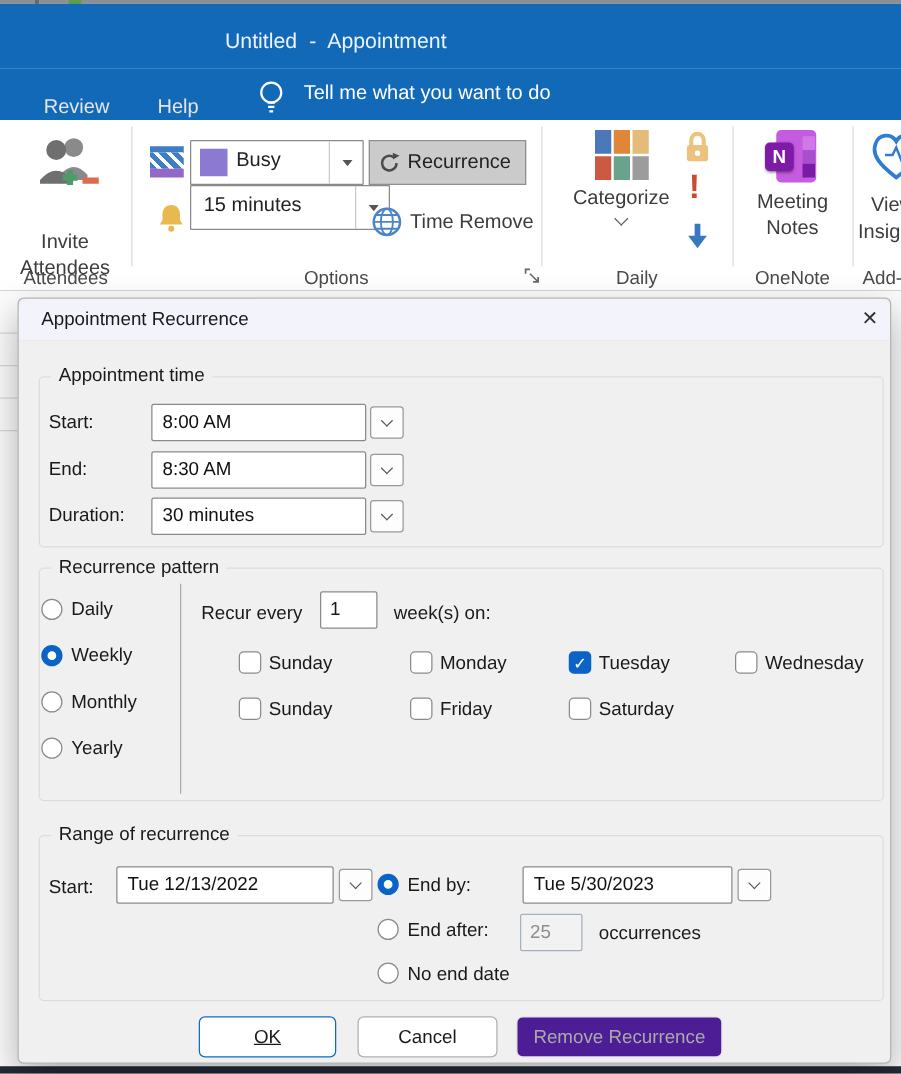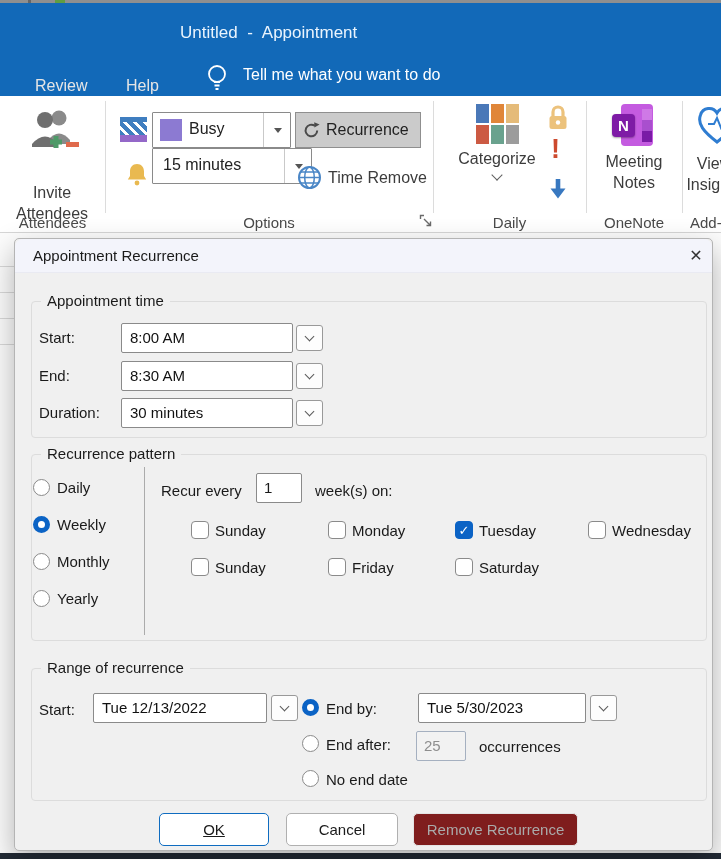--- a/index.html
+++ b/index.html
@@ -76,21 +76,21 @@
   .radio.checked { border:5.5px solid #0b63c5; }
   .day-cb { position:absolute; width:18px; height:18px; background:#fff; border:1px solid #8a8a8a; border-radius:4px; }
   .day-cb .tick { display:none; }
   .day-cb.checked { background:#0b63c5; border-color:#0b63c5; }
   .day-cb.checked .tick { display:block; color:#fff; font-size:13px; line-height:17px; text-align:center; }
   .vdiv { position:absolute; width:1px; background:#ababab; }
   .num-input { position:absolute; background:#fff; border:1px solid #8a8a8a; border-radius:2px; font-size:15px; line-height:28px; padding-left:7px; }
   .num-input.disabled { background:#f2f2f2; border-color:#a5b0c0; color:#8e8e8e; }
   .btn { position:absolute; height:33px; background:#fff; border:1px solid #b0b0b0; border-radius:5px; font-size:15px; color:#1a1a1a; text-align:center; line-height:31px; cursor:default; }
   .btn.primary { border:1.5px solid #0f6cc0;text-decoration:underline; }
-  .btn.disabled { background:#7f1d1d; border-color:#e4e4e4; color:#aaa; }
+  .btn.disabled { background:#4c1d95; border-color:#e4e4e4; color:#aaa; }
 </style>
 </head>
 <body>
 
 <div class="abs top-strip">
   <div class="green"></div>
   <div class="notch"></div>
 </div>
 
 <div class="abs titlebar">

